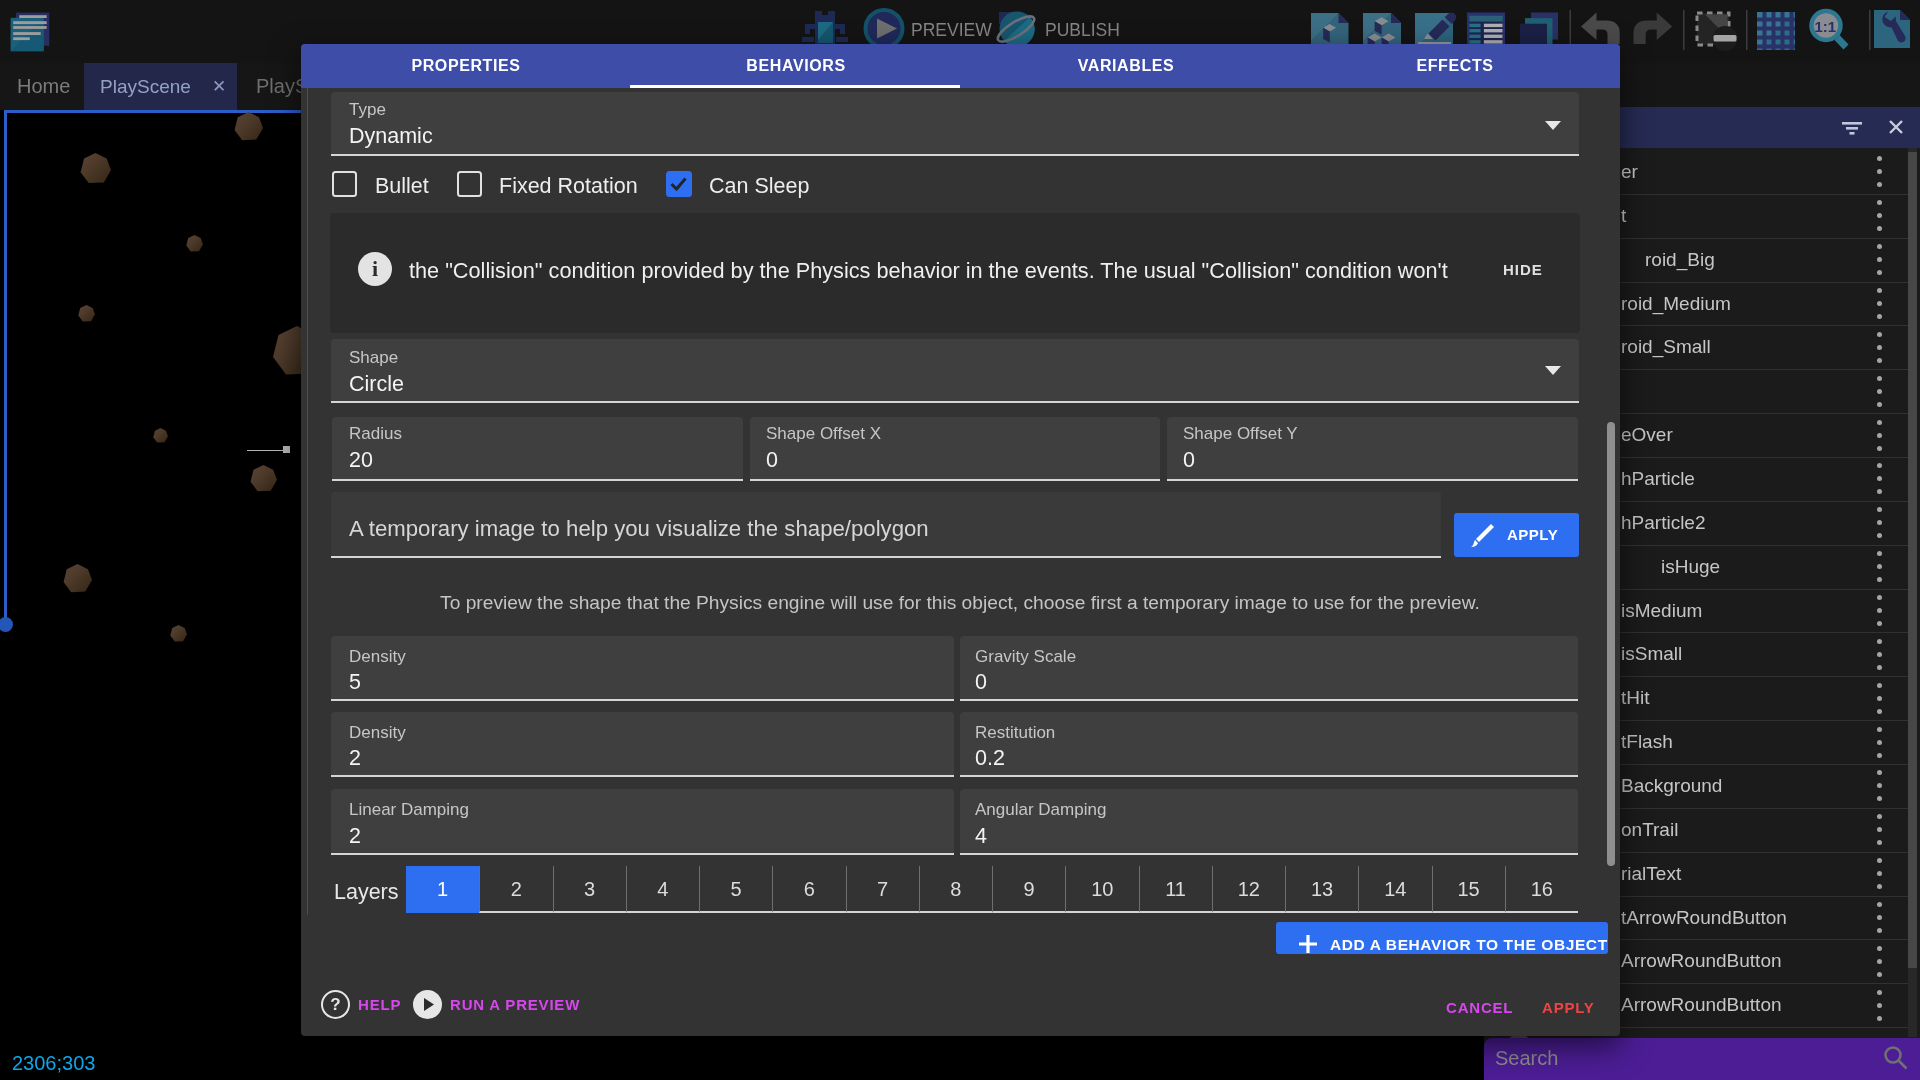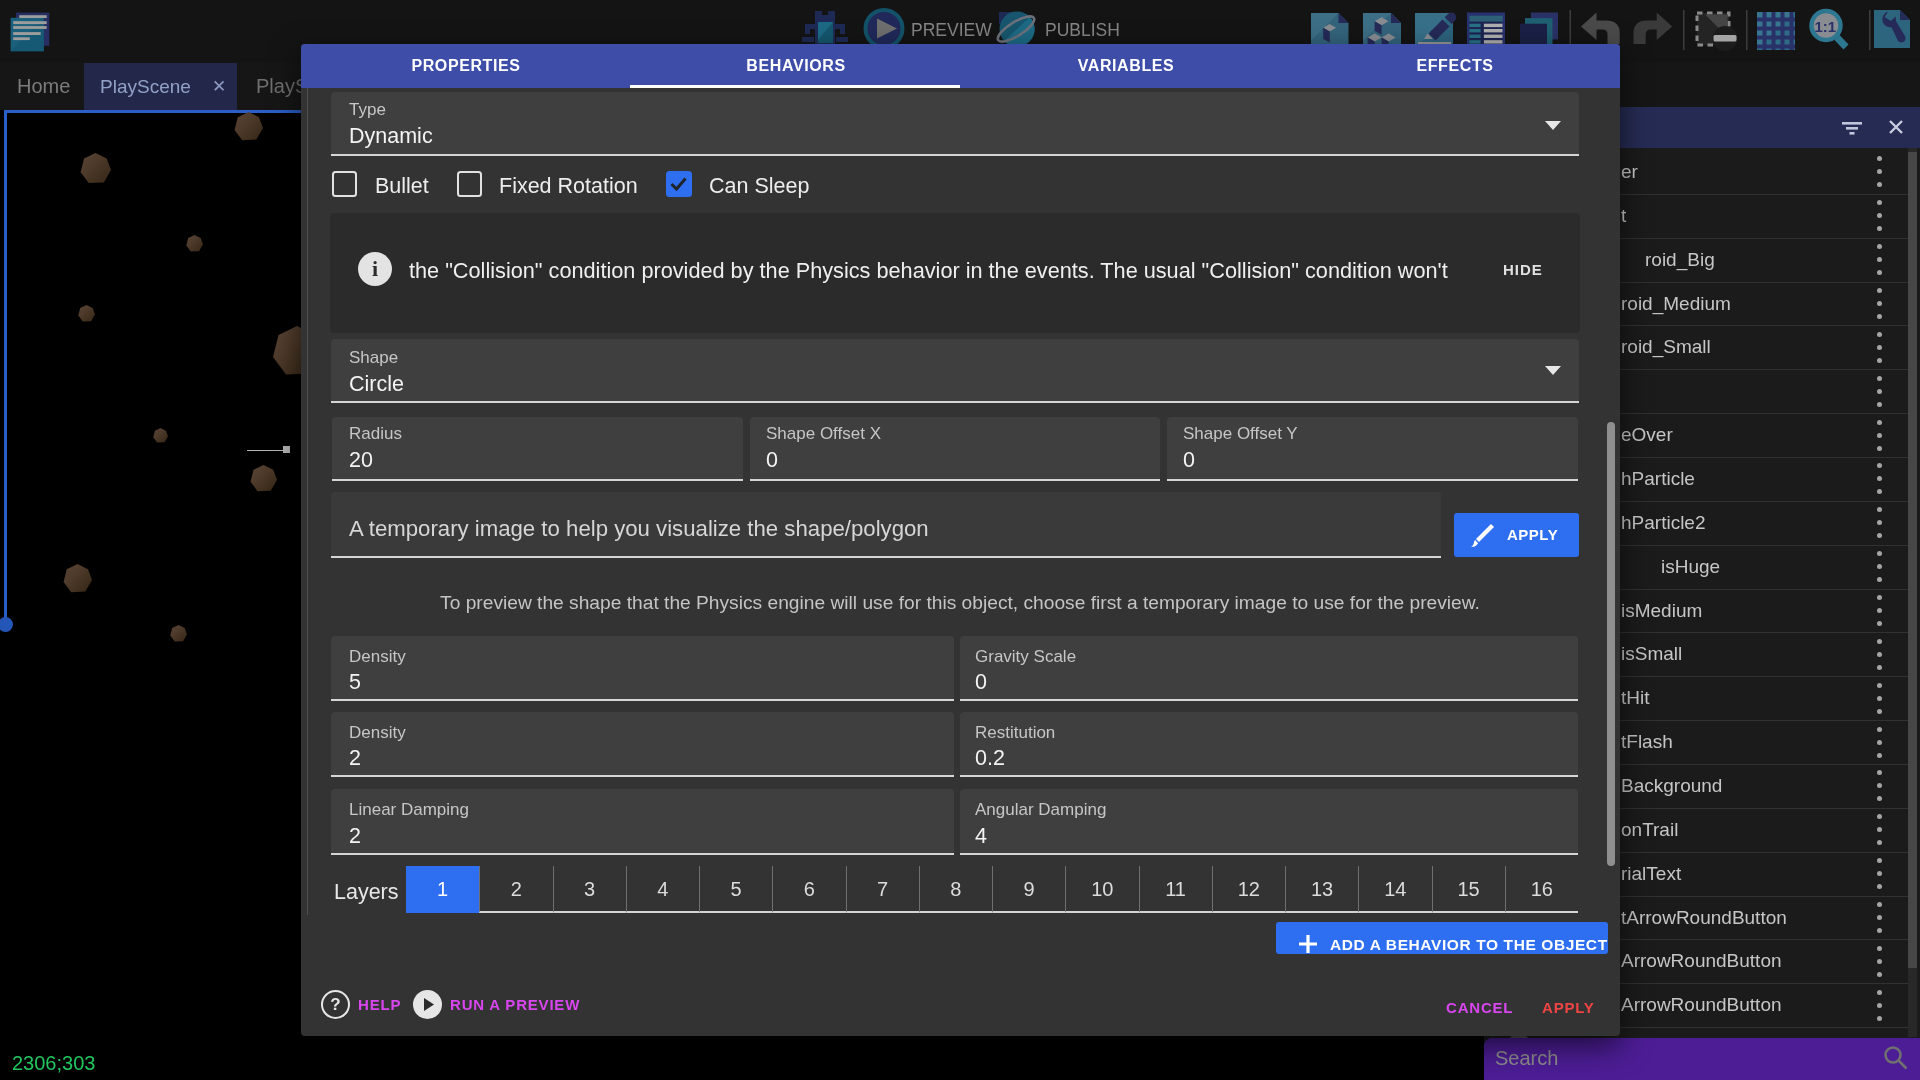--- a/index.html
+++ b/index.html
@@ -10,21 +10,21 @@
   #topbar { left:0; top:0; width:1920px; height:63px; background:#141414; }
   #tabstrip { left:0; top:63px; width:1920px; height:47px; background:#161616; }
   .bgtab { top:63px; height:47px; line-height:47px; font-size:20px; color:#7c7c7c; }
   #tab-active { left:84px; top:63px; width:153px; height:47px; background:#23284b; }
   #tab-active span { position:absolute; left:16px; top:0; line-height:47px; font-size:19px; color:#93a1c7; }
   #tab-active .x { position:absolute; left:128px; top:0; line-height:47px; font-size:17px; color:#8d99c0; }
   
   #canvas { left:0; top:110px; width:1920px; height:970px; background:#000; }
   .blueline { background:#2b5ec9; }
   .ast { position:absolute; clip-path:polygon(50% 0%, 86% 18%, 100% 55%, 77% 95%, 28% 97%, 2% 62%, 13% 18%); background:linear-gradient(135deg, #5a4435 0%, #4f3b2b 38%, #41301f 70%, #362517 100%); }
-  #coords { left:12px; top:1052px; font-size:20px; color:#22c55e; }
+  #coords { left:12px; top:1052px; font-size:20px; color:#0ea5e9; }
   
   #rpanel { left:1484px; top:107px; width:436px; height:973px; background:#1b1b1b; }
   #rpanel-head { left:1484px; top:107px; width:436px; height:41px; background:#262b54; }
   .prow-sep { position:absolute; left:1484px; width:424px; height:1px; background:#313131; }
   .prow-txt { position:absolute; font-size:19px; color:#c6c6c6; white-space:nowrap; }
   .dots { position:absolute; left:1877px; width:5px; height:5px; border-radius:50%; background:#a5a5a5; box-shadow:0 -13px 0 #a5a5a5, 0 13px 0 #a5a5a5; }
   #ptrack { left:1908px; top:148px; width:9px; height:889px; background:#282828; }
   #pthumb { left:1908px; top:152px; width:9px; height:816px; background:#474747; }
   #searchbar { left:1484px; top:1038px; width:436px; height:42px; background:#4c1d95; border-top-left-radius:8px; }
   #searchbar span { position:absolute; left:11px; top:9px; font-size:20px; color:#8f8f8f; }

